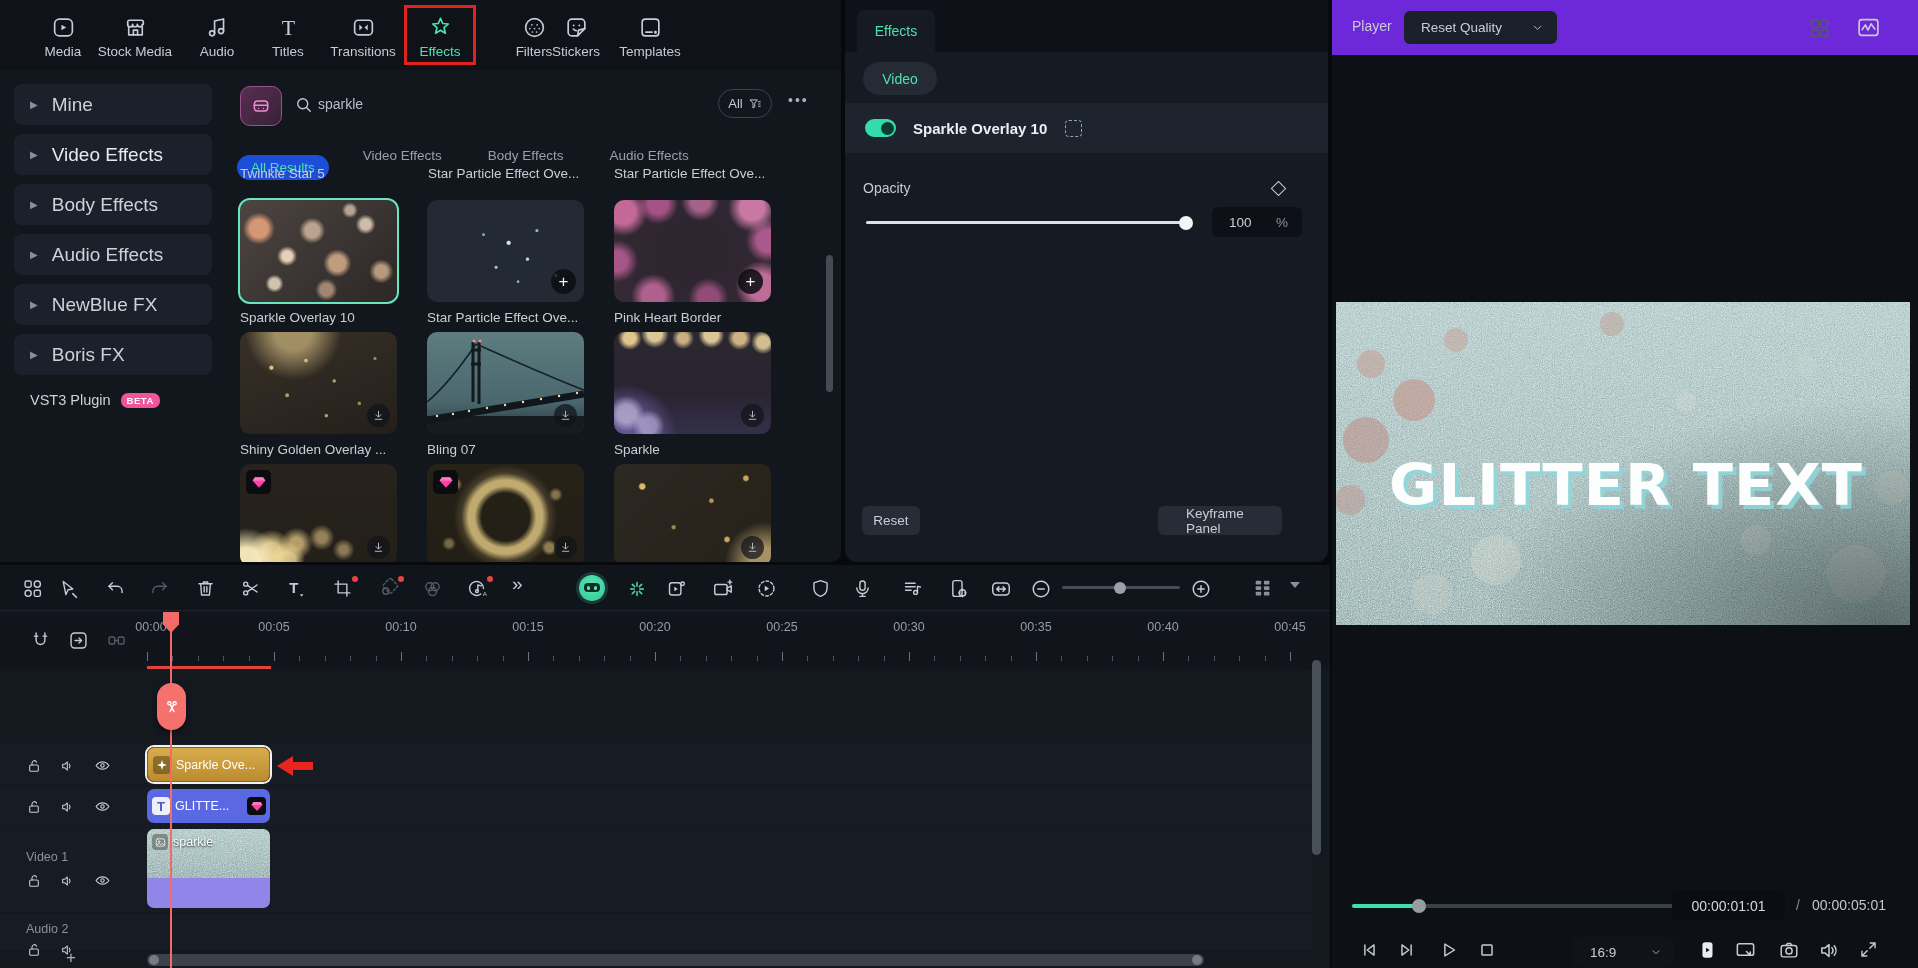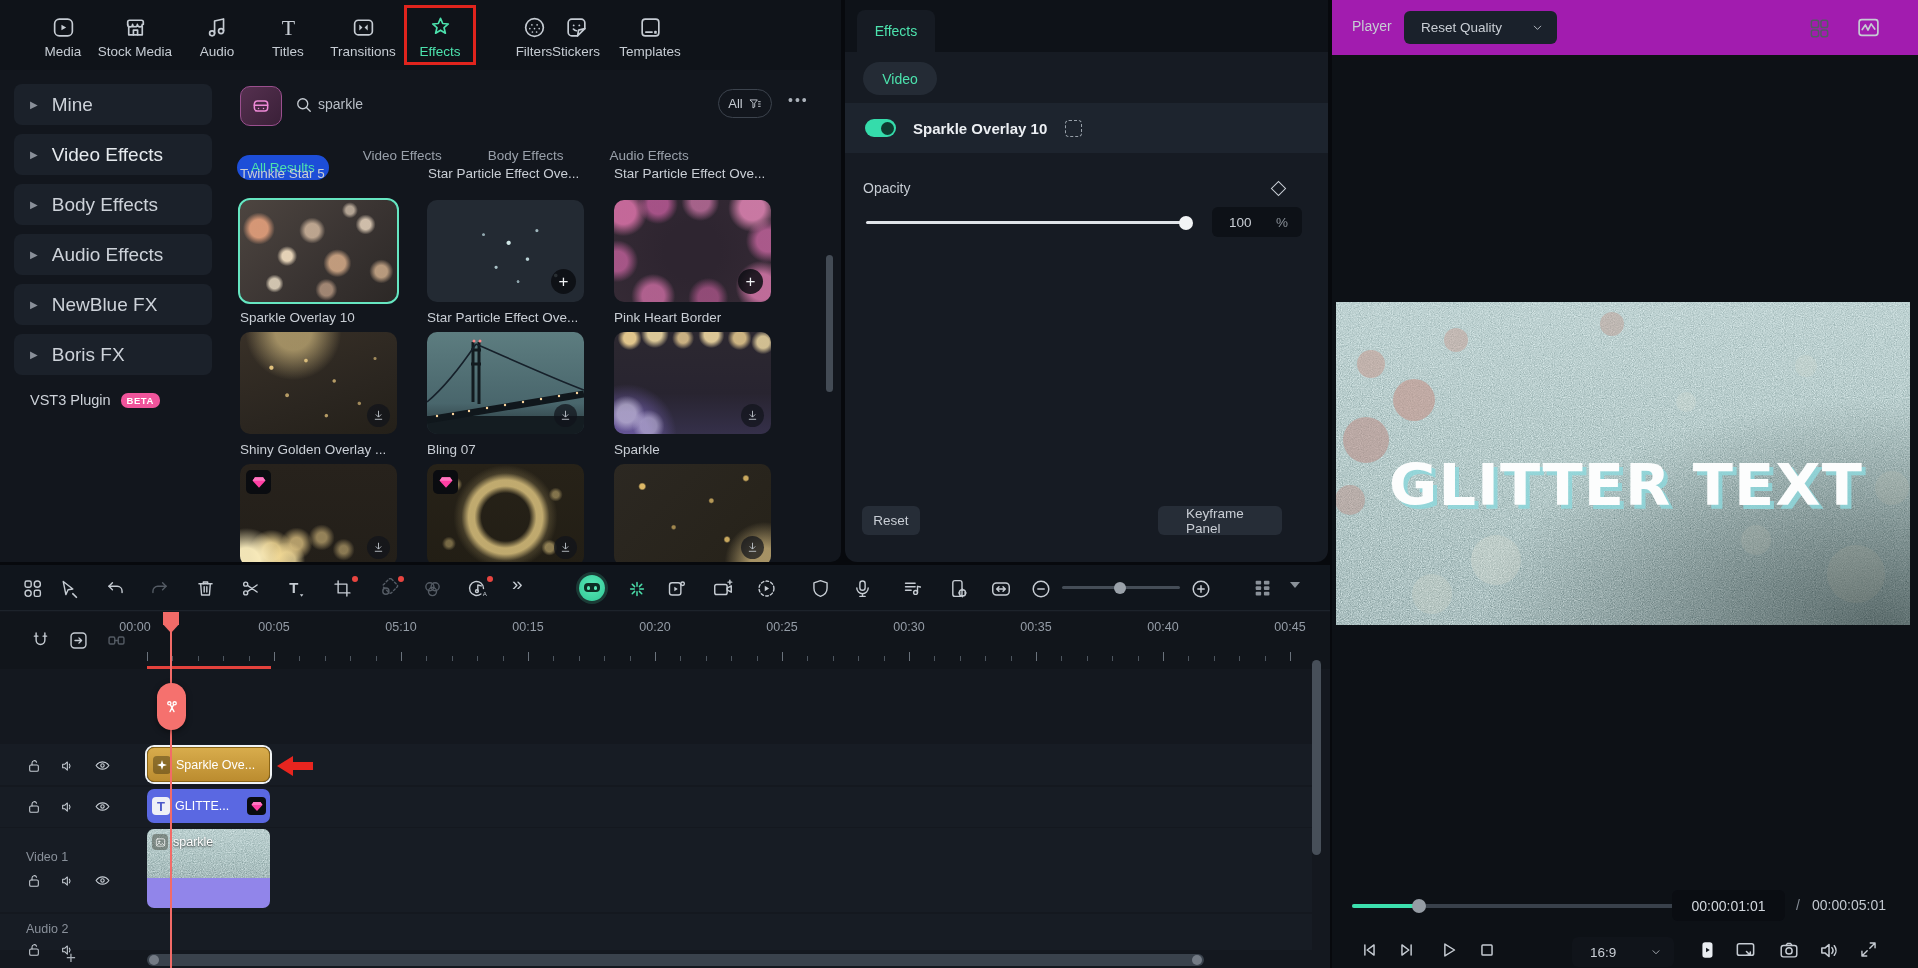--- a/index.html
+++ b/index.html
@@ -140,21 +140,21 @@
   #opacity-handle { position:absolute; left:313px; top:-5.5px; width:14px; height:14px; border-radius:50%; background:#f2f4f6; }
   #opacity-box { position:absolute; left:367px; top:207px; width:90px; height:30px; border-radius:6px; background:#0d1117; display:flex; align-items:center; cursor:text; }
   #opacity-box .val { margin-left:17px; font-size:13.5px; color:#c9ced5; }
   #opacity-box .unit { margin-left:auto; margin-right:14px; font-size:13.5px; color:#8a9199; }
   .btn { position:absolute; height:29px; border-radius:6px; background:#262d37; display:flex; align-items:center; justify-content:center; font-size:13.5px; color:#c9ced5; cursor:pointer; }
   #reset-btn { left:17px; top:506px; width:58px; }
   #keyframe-btn { left:313px; top:506px; width:124px;padding-left:28px; }
 
   
   #player { left:1332px; top:0; width:586px; height:968px; background:#0d1116; }
-  #player-header { position:absolute; left:0; top:0; width:586px; height:55px; background:#a21caf; }
+  #player-header { position:absolute; left:0; top:0; width:586px; height:55px; background:#6d28d9; }
   #player-title { position:absolute; left:20px; top:18px; font-size:14px; color:#c6ccd3; }
   #quality-dd { position:absolute; left:72px; top:11px; width:153px; height:33px; border-radius:6px; background:#1a212b; display:flex; align-items:center; font-size:13.5px; color:#c9ced5; cursor:pointer; }
   #quality-dd .txt { margin-left:17px; }
   #quality-dd .chev { margin-left:auto; margin-right:13px; }
   #layout-icon { position:absolute; left:476px; top:17px; cursor:pointer; }
   #scope-icon { position:absolute; left:524px; top:15px; cursor:pointer; }
   #preview { position:absolute; left:4px; top:302px; width:574px; height:323px; background:#6f8a8c; overflow:hidden; cursor:default; }
   #seek-row { position:absolute; left:0; top:890px; width:586px; height:34px; }
   #seek-track { position:absolute; left:20px; top:14px; width:330px; height:4px; border-radius:2px; background:#39414b; cursor:pointer; }
   #seek-fill { position:absolute; left:0; top:0; width:66px; height:4px; border-radius:2px; background:#3ce0ae; }
@@ -750,33 +750,33 @@
         <rect x="3.5" y="3.5" width="17" height="17" rx="4"></rect>
         <path d="M8 12h7M12.5 9l3 3-3 3"></path>
       </svg>
     <svg class="rl-ic ic dim" style="left:106px" width="21" height="21" viewBox="0 0 24 24">
         <rect x="3.5" y="8" width="6.5" height="8" rx="1.5"></rect>
         <rect x="14" y="8" width="6.5" height="8" rx="1.5"></rect>
         <path d="M10 12h4"></path>
       </svg>
     <div id="ruler-redline"></div>
   <div class="tick major" style="left: 147px;"></div>
-      <div class="tick-label" style="left: 135px;">00:00</div>
+      <div class="tick-label" style="left: 151px;">00:00</div>
       <div class="tick" style="left: 172.4px;"></div>
       <div class="tick" style="left: 197.8px;"></div>
       <div class="tick" style="left: 223.2px;"></div>
       <div class="tick" style="left: 248.6px;"></div>
       <div class="tick major" style="left: 274px;"></div>
       <div class="tick-label" style="left: 274px;">00:05</div>
       <div class="tick" style="left: 299.4px;"></div>
       <div class="tick" style="left: 324.8px;"></div>
       <div class="tick" style="left: 350.2px;"></div>
       <div class="tick" style="left: 375.6px;"></div>
       <div class="tick major" style="left: 401px;"></div>
-      <div class="tick-label" style="left: 401px;">05:10</div>
+      <div class="tick-label" style="left: 401px;">00:10</div>
       <div class="tick" style="left: 426.4px;"></div>
       <div class="tick" style="left: 451.8px;"></div>
       <div class="tick" style="left: 477.2px;"></div>
       <div class="tick" style="left: 502.6px;"></div>
       <div class="tick major" style="left: 528px;"></div>
       <div class="tick-label" style="left: 528px;">00:15</div>
       <div class="tick" style="left: 553.4px;"></div>
       <div class="tick" style="left: 578.8px;"></div>
       <div class="tick" style="left: 604.2px;"></div>
       <div class="tick" style="left: 629.6px;"></div>

